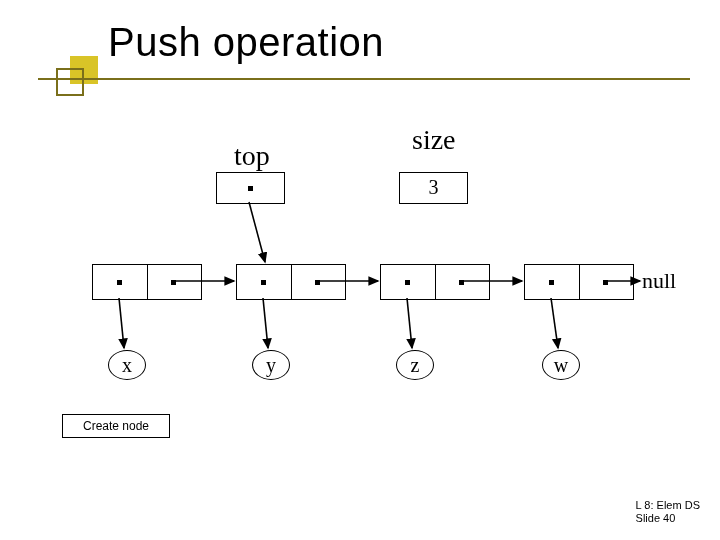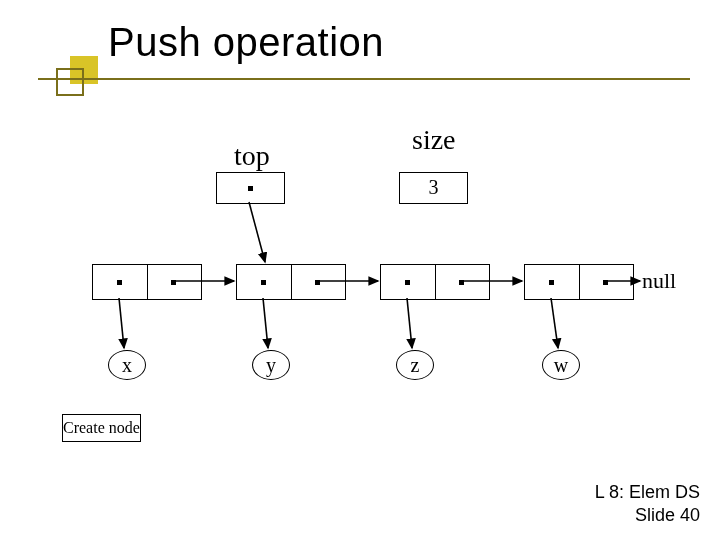--- a/index.html
+++ b/index.html
@@ -10,22 +10,22 @@
   .sq-inner{position:absolute;left:18px;top:48px;width:24px;height:24px;border:2px solid #7a6f1b;background:transparent;}
   .underline{position:absolute;left:38px;right:30px;top:78px;height:2px;background:#7a6f1b;}
   .diag{position:absolute;left:0;top:0;width:720px;height:540px;}
   .lbl{position:absolute;font-size:28px;font-family:Liberation Serif, serif;}
   .box{position:absolute;border:1.5px solid #000;background:#fff;}
   .cell-split{position:absolute;top:0;bottom:0;width:0;border-left:1.5px solid #000;}
   .dot{position:absolute;width:5px;height:5px;background:#000;}
   .sizeval{position:absolute;font-size:20px;text-align:center;}
   .oval{position:absolute;border:1.5px solid #000;border-radius:50%;font-size:20px;display:flex;align-items:center;justify-content:center;background:#fff;}
   .nulltxt{position:absolute;font-size:22px;}
-  .step{position:absolute;border:1.5px solid #000;font-family:Liberation Serif, serif;font-size:16px;padding:4px 0;}
-  .footer{position:absolute;right:20px;bottom:14px;font-family:Verdana,Geneva,sans-serif;font-size:18px;text-align:right;line-height:1.25;}
+  .step{position:absolute;border:1.5px solid #000;font-family:Liberation Sans, sans-serif;font-size:12px;padding:4px 20px;}
+  .footer{position:absolute;right:20px;bottom:14px;font-family:Verdana,Geneva,sans-serif;font-size:11px;line-height:1.25;}
   svg.arrows{position:absolute;left:0;top:0;width:720px;height:540px;pointer-events:none;}
 </style>
 </head>
 <body>
 
 <div class="slide">
 
   <div class="title-bar">
     <div class="sq-outer"></div>
     <div class="sq-inner"></div>

